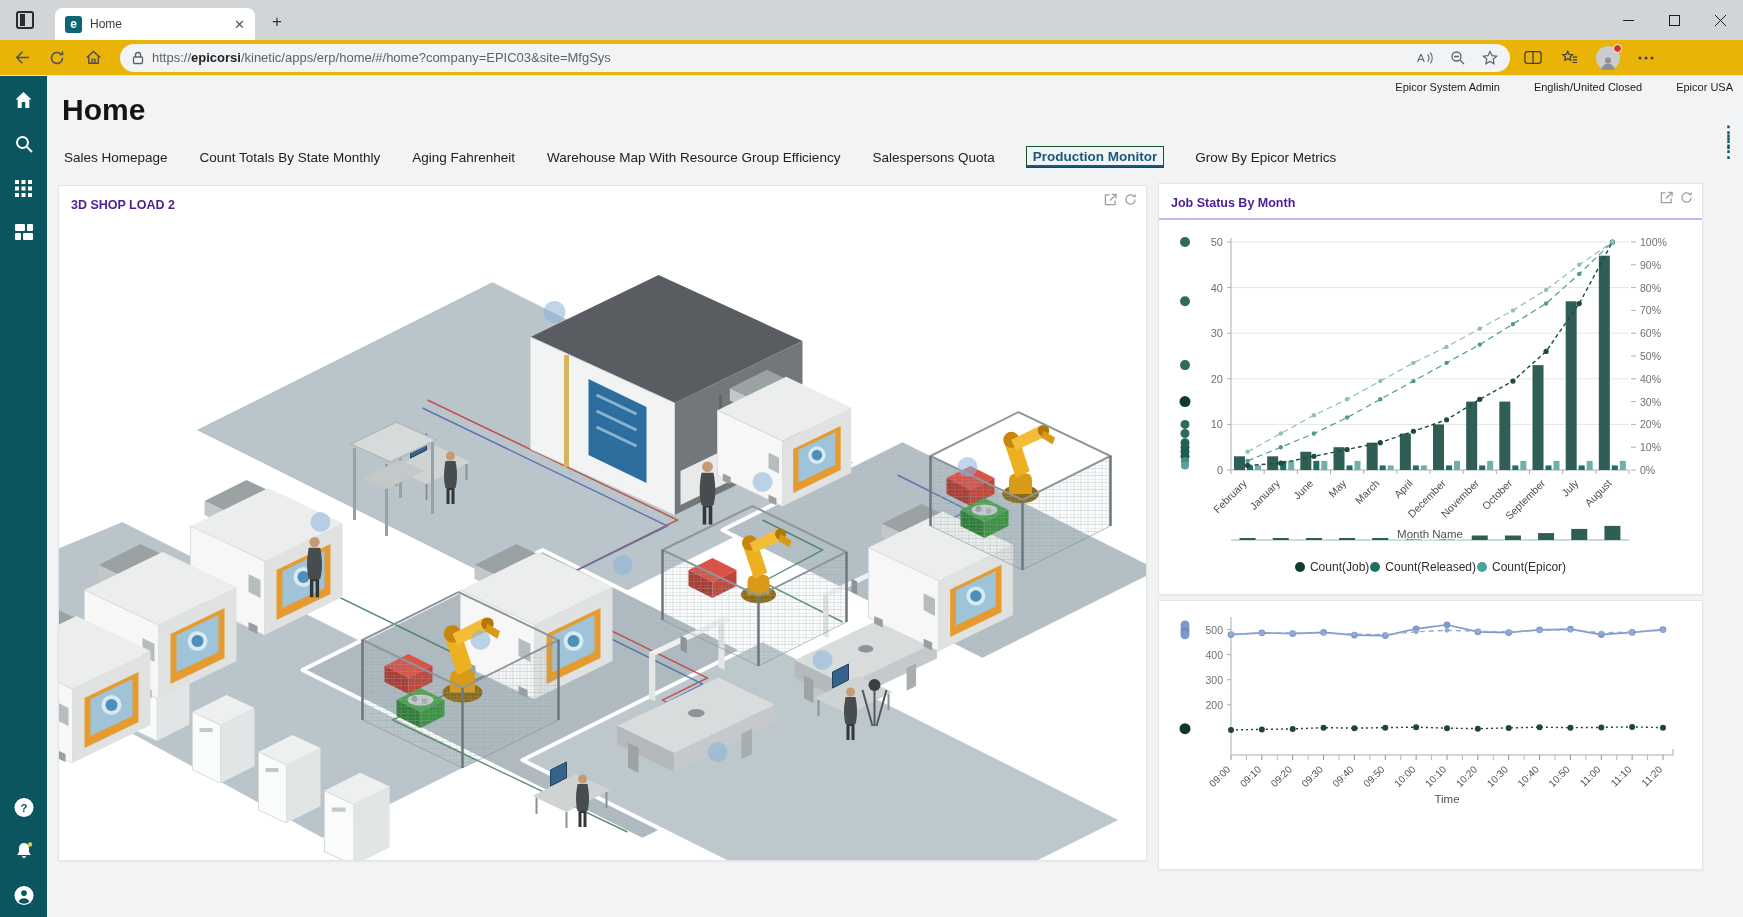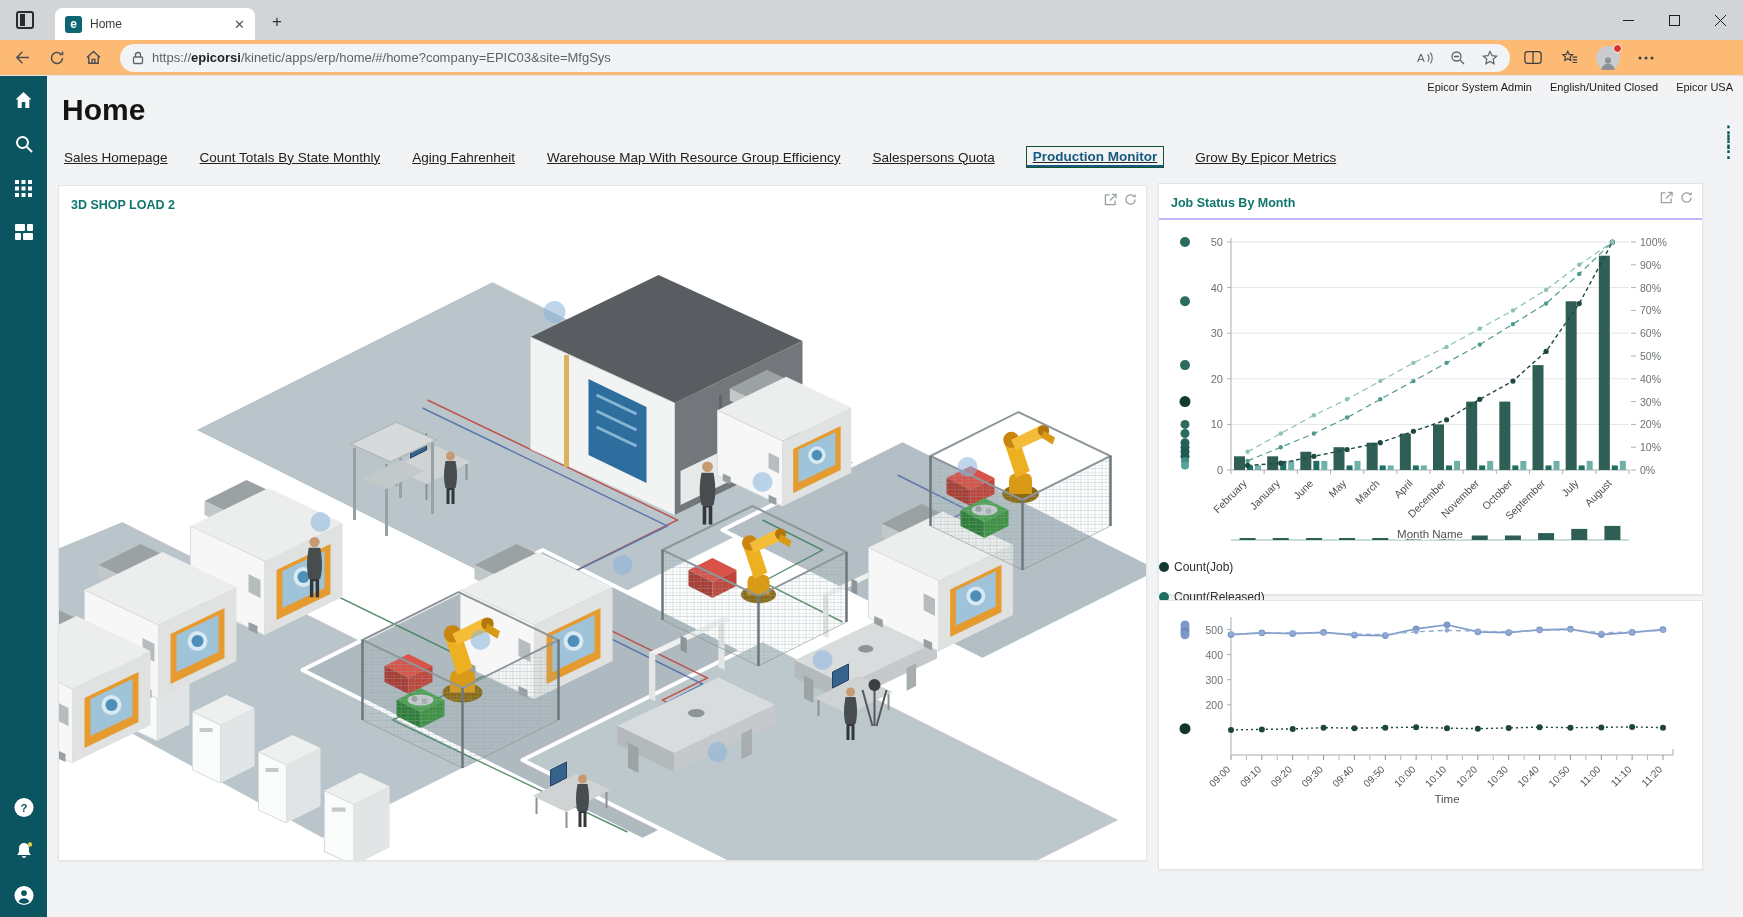--- a/index.html
+++ b/index.html
@@ -10,53 +10,53 @@
   .tabstrip { position:absolute; top:0; left:0; right:0; height:40px; background:#d2d5d7; }
   .tab-tray-icon { position:absolute; left:16px; top:11px; width:18px; height:18px; border:2px solid #2b2b2b; border-radius:3px; }
   .tab-tray-icon::after { content:""; position:absolute; left:2px; top:1px; width:5px; height:12px; background:#2b2b2b; }
   .browser-tab { position:absolute; left:55px; top:8px; width:200px; height:32px; background:#fff; border-radius:8px 8px 0 0; display:flex; align-items:center; padding:0 10px; gap:8px; }
   .favicon { width:17px; height:17px; background:#0c6672; border-radius:3px; color:#fff; font-size:12px; font-weight:bold; display:flex; align-items:center; justify-content:center; }
   .browser-tab .title { font-size:12px; color:#3a3a3a; flex:1; }
   .tab-close { color:#555; font-size:13px; cursor:pointer; }
   .new-tab { position:absolute; left:268px; top:12px; font-size:17px; color:#333; width:18px; text-align:center; }
   .win-controls { position:absolute; right:0; top:0; height:40px; display:flex; }
   .win-btn { width:46px; height:40px; display:flex; align-items:center; justify-content:center; color:#1d1d1d; font-size:12px; }
-  .toolbar { position:absolute; top:40px; left:0; right:0; height:36px; background:#fdba74; border-bottom:1px solid #e0e2e3; display:flex; align-items:center; }
+  .toolbar { position:absolute; top:40px; left:0; right:0; height:36px; background:#eab308; border-bottom:1px solid #e0e2e3; display:flex; align-items:center; }
   .nav-ic { width:30px; height:28px; display:flex; align-items:center; justify-content:center; color:#4c5054; margin-left:6px; }
   .url-pill { height:28px; background:#f1f3f4; border-radius:14px; flex:1; margin:0 10px 0 12px; display:flex; align-items:center; padding:0 12px; gap:8px; max-width:1390px; }
   .url-text { font-size:13px; color:#5f6368; white-space:nowrap; overflow:hidden; }
   .url-text .host { color:#1d1f21; font-weight:bold; }
   .pill-icons { margin-left:auto; display:flex; gap:16px; align-items:center; color:#5f6368; }
   .tb-right { display:flex; align-items:center; gap:18px; padding:0 14px 0 4px; color:#3c4043; }
   .avatar { position:relative; width:24px; height:24px; border-radius:50%; background:#caccce; display:flex; align-items:flex-end; justify-content:center; overflow:visible; }
   .avatar .dot { position:absolute; right:-2px; top:-2px; width:9px; height:9px; border-radius:50%; background:#d9302c; border:1.5px solid #fff; }
 
   
   .sidebar { position:absolute; left:0; top:76px; bottom:0; width:47px; background:#0b5560; display:flex; flex-direction:column; align-items:center; padding:14px 0 12px; gap:24px; }
   .sb-spacer { flex:1; }
   .sb-ic { width:20px; height:20px; display:flex; align-items:center; justify-content:center; }
   .content { position:absolute; left:47px; top:76px; right:0; bottom:0; background:#f2f3f4; }
-  .locale-row { position:absolute; top:5px; right:10px; font-size:11px; color:#1c1c1c; display:flex; gap:18px; }
+  .locale-row { position:absolute; top:5px; right:10px; font-size:11px; color:#1c1c1c; display:flex; gap:34px; }
   .kebab { position:absolute; top:52px; right:9px; color:#0b5560; font-size:17px; font-weight:bold; line-height:0.55; text-align:center; width:14px; }
   h1.page-title { position:absolute; left:15px; top:17px; font-size:30px; font-weight:600; color:#141414; }
-  .nav-tabs { position:absolute; left:16px; top:70px; display:flex; gap:30px; font-size:13.5px; color:#212121; align-items:center;text-decoration:underline; }
+  .nav-tabs { position:absolute; left:16px; top:70px; display:flex; gap:30px; font-size:13.5px; color:#212121; align-items:center; }
   .nav-tab { cursor:pointer; padding:3px 1px; }
   .nav-tab.active { color:#17597f; border:1px solid #14532d; box-shadow: inset 0 -2px 0 #17597f; padding:2px 6px 3px; font-weight:600; }
 
   .panel { position:absolute; background:#fff; border:1px solid #e2e4e5; box-shadow:0 1px 2px rgba(0,0,0,.05); }
   .panel-head { position:relative; padding:9px 12px 7px; border-bottom:2px solid #c4b5fd; }
   .panel-head.noline { border-bottom:none; }
-  .panel-title { font-size:12.5px; font-weight:bold; color:#0f766e; }
+  .panel-title { font-size:12.5px; font-weight:bold; color:#4c1d95; }
   .panel-icons { position:absolute; right:9px; top:7px; display:flex; gap:7px; color:#99a0a5; }
   .panel-icons svg { display:block; }
   #panel-shop { left:11px; top:109px; width:1089px; height:676px; }
   #panel-job  { left:1111px; top:107px; width:545px; height:412px; }
   #panel-pump { left:1111px; top:524px; width:545px; height:270px; }
   .shop-body { width:100%; height:640px; }
-  .legend-row { display:flex; justify-content:center; gap:16px; font-size:12px; color:#2f2f2f; margin-top:2px;flex-direction:column; }
+  .legend-row { display:flex; justify-content:center; gap:1px; font-size:12px; color:#2f2f2f; margin-top:2px; }
   .legend-item { display:flex; align-items:center; gap:5px; }
   .legend-dot { width:10px; height:10px; border-radius:50%; }
 </style>
 </head>
 <body>
 
 <div class="tabstrip">
   <div class="tab-tray-icon"></div>
   <div class="browser-tab">
     <div class="favicon">e</div>

